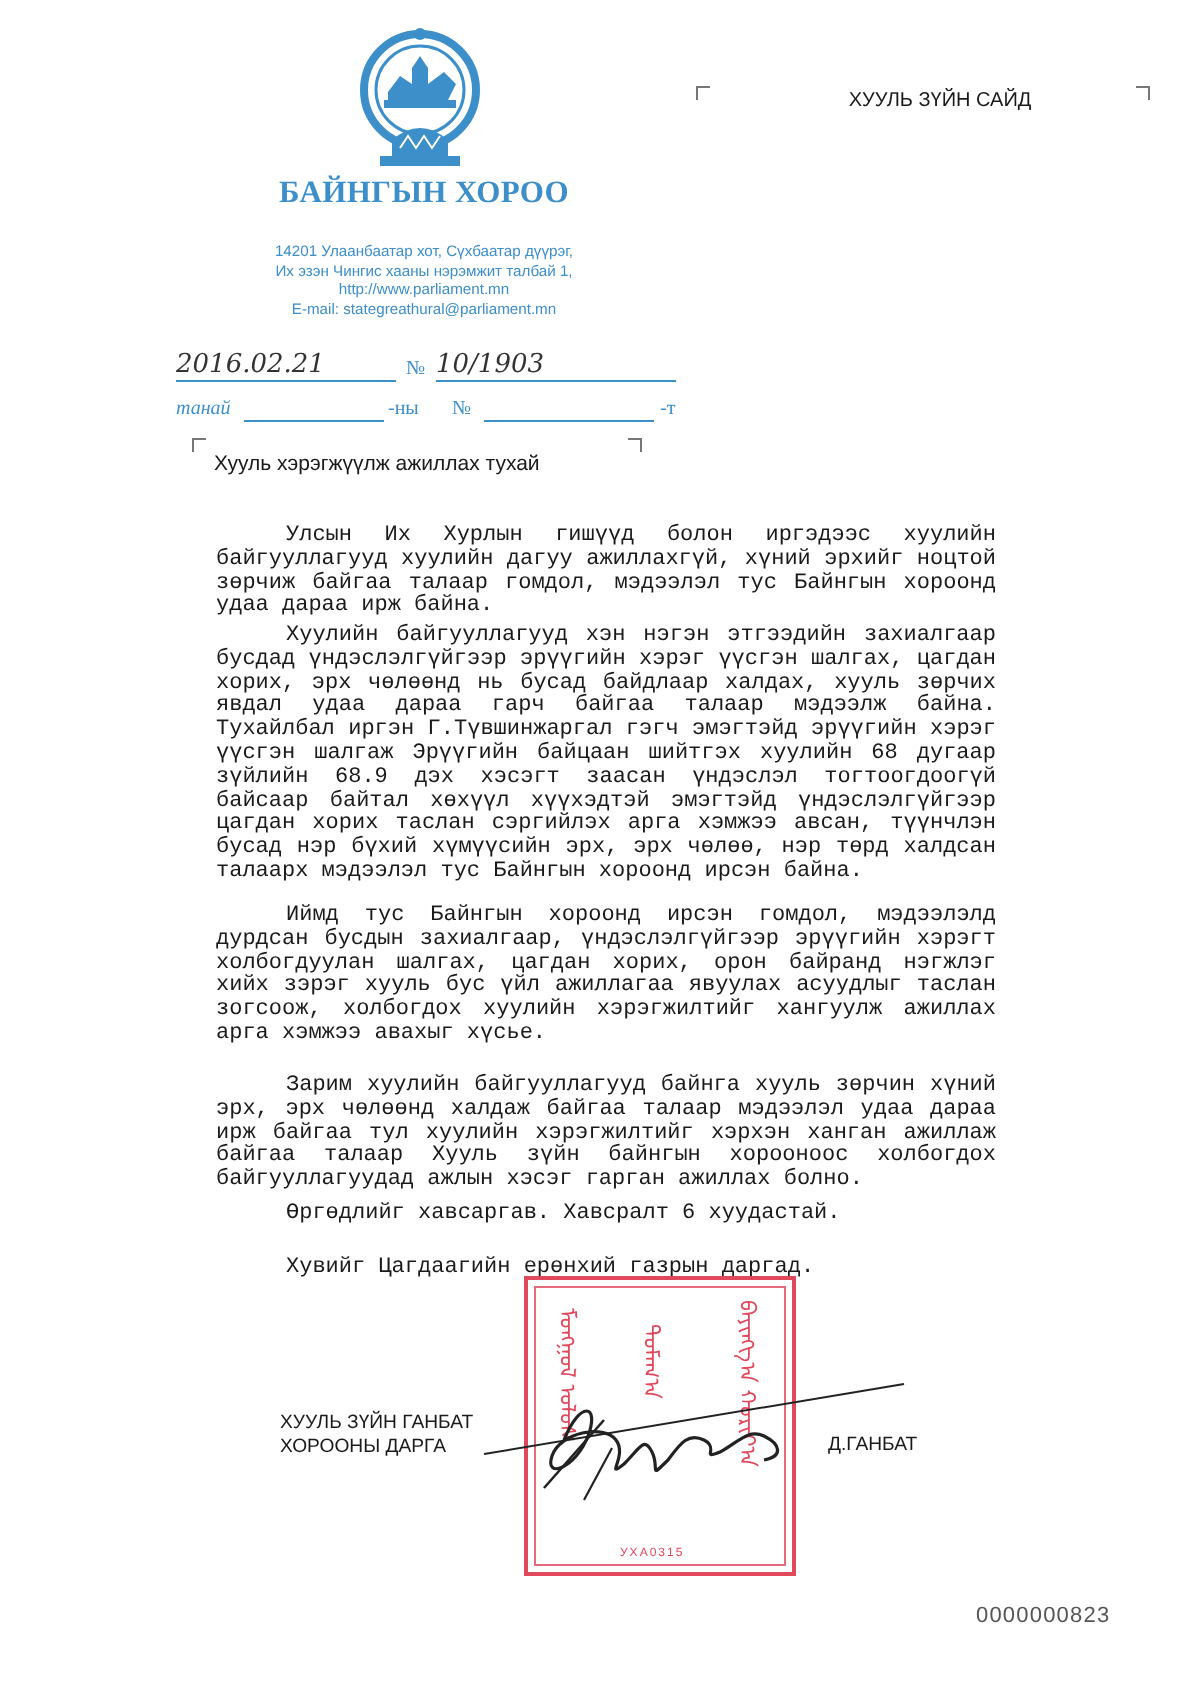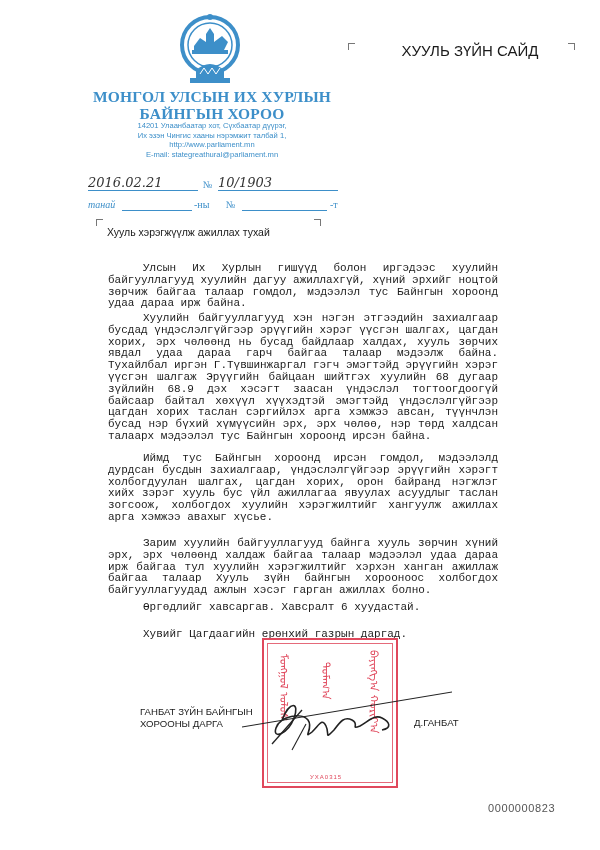--- a/index.html
+++ b/index.html
@@ -23,21 +23,21 @@
   .handwrite {
     font-family: "DejaVu Serif", serif; font-style: italic; font-size: 13px; color: #333;
     text-align: left; line-height: 14px;
   }
   .ref-label { font-family: "Liberation Serif", serif; font-size: 10px; color: #3d8fc9; line-height: 14px; }
   .corner { width: 6px; height: 6px; border-color: #777; border-style: solid; }
   .corner.tl { border-width: 1px 0 0 1px; }
   .corner.tr { border-width: 1px 1px 0 0; }
   #recipient {
     left: 390px; top: 44px; width: 160px; text-align: center;
-    font-size: 15px; line-height: 13px; color: #1a1a1a;
+    font-size: 10px; line-height: 13px; color: #1a1a1a;
   }
   #subject { left: 107px; top: 226px; font-size: 10.5px; }
   .para {
     left: 108px; width: 390px; font-size: 11px; line-height: 11.8px;
     text-align: justify; text-indent: 35px; font-family: Liberation Mono, monospace;
   }
   #sign-title { left: 140px; top: 706px; font-size: 9.6px; line-height: 12px; }
   #signer-name { left: 414px; top: 717px; font-size: 9.6px; }
   #stamp {
     left: 262px; top: 638px; width: 136px; height: 150px;
@@ -67,21 +67,20 @@
     <circle cx="38" cy="5" r="3" fill="#3d8fc9"></circle>
     <path d="M22 34 L28 26 L34 30 L34 22 L38 16 L42 22 L42 30 L50 24 L56 30 L52 38 L22 38 Z" fill="#3d8fc9"></path>
     <rect x="20" y="38" width="36" height="4" fill="#3d8fc9"></rect>
     <path d="M24 58 Q38 46 52 58 L52 66 L24 66 Z" fill="#3d8fc9"></path>
     <path d="M28 62 L32 56 L36 62 L40 56 L44 62 L48 56" fill="none" stroke="#fff" stroke-width="1"></path>
     <rect x="18" y="66" width="40" height="5" fill="#3d8fc9"></rect>
   </svg>
 </div>
 
 <div class="abs" id="org-name">
-  <div>МОНГОЛ УЛСЫН ИХ ХУРЛЫН</div>
   <div>БАЙНГЫН ХОРОО</div>
 </div>
 
 <div class="abs" id="address">
   <div>14201 Улаанбаатар хот, Сүхбаатар дүүрэг,</div>
   <div>Их эзэн Чингис хааны нэрэмжит талбай 1,</div>
   <div>http://www.parliament.mn</div>
   <div>E-mail: stategreathural@parliament.mn</div>
 </div>
 
@@ -116,21 +115,21 @@
 
 <div class="abs" id="stamp">
   <div id="stamp-inner"></div>
   <div class="mongol" style="left:10px; top:14px;">ᠮᠣᠩᠭᠣᠯ ᠤᠯᠤᠰ</div>
   <div class="mongol" style="left:52px; top:22px;">ᠲᠣᠮᠠᠭ᠎ᠠ</div>
   <div class="mongol" style="left:100px; top:10px;">ᠪᠠᠶᠢᠩᠭ᠎ᠠ ᠬᠣᠷᠢᠶ᠎ᠠ</div>
   <div id="stamp-code">УХА0315</div>
 </div>
 
 <div class="abs" id="sign-title">
-  <div>ГАНБАТ ЗҮЙН БАЙНГЫН</div>
+  <div>ХУУЛЬ ЗҮЙН ГАНБАТ</div>
   <div>ХОРООНЫ ДАРГА</div>
 </div>
 
 <div class="abs" id="signature">
   <svg width="220" height="80" viewBox="0 0 220 80">
     <path d="M0 47 L210 12" stroke="#222" stroke-width="1" fill="none"></path>
     <path d="M40 40 C48 20 58 22 52 38 C46 54 30 60 34 48 C38 36 60 32 66 40 C72 48 60 60 70 52 C78 44 80 38 84 46 C88 54 82 60 92 50 C98 42 102 36 110 40 C118 44 108 50 118 46 C126 42 132 34 140 38 C148 42 150 48 140 50" stroke="#222" stroke-width="1.6" fill="none"></path>
     <path d="M30 64 L60 30" stroke="#222" stroke-width="1.3" fill="none"></path>
     <path d="M50 70 L64 44" stroke="#222" stroke-width="1.1" fill="none"></path>
   </svg>

